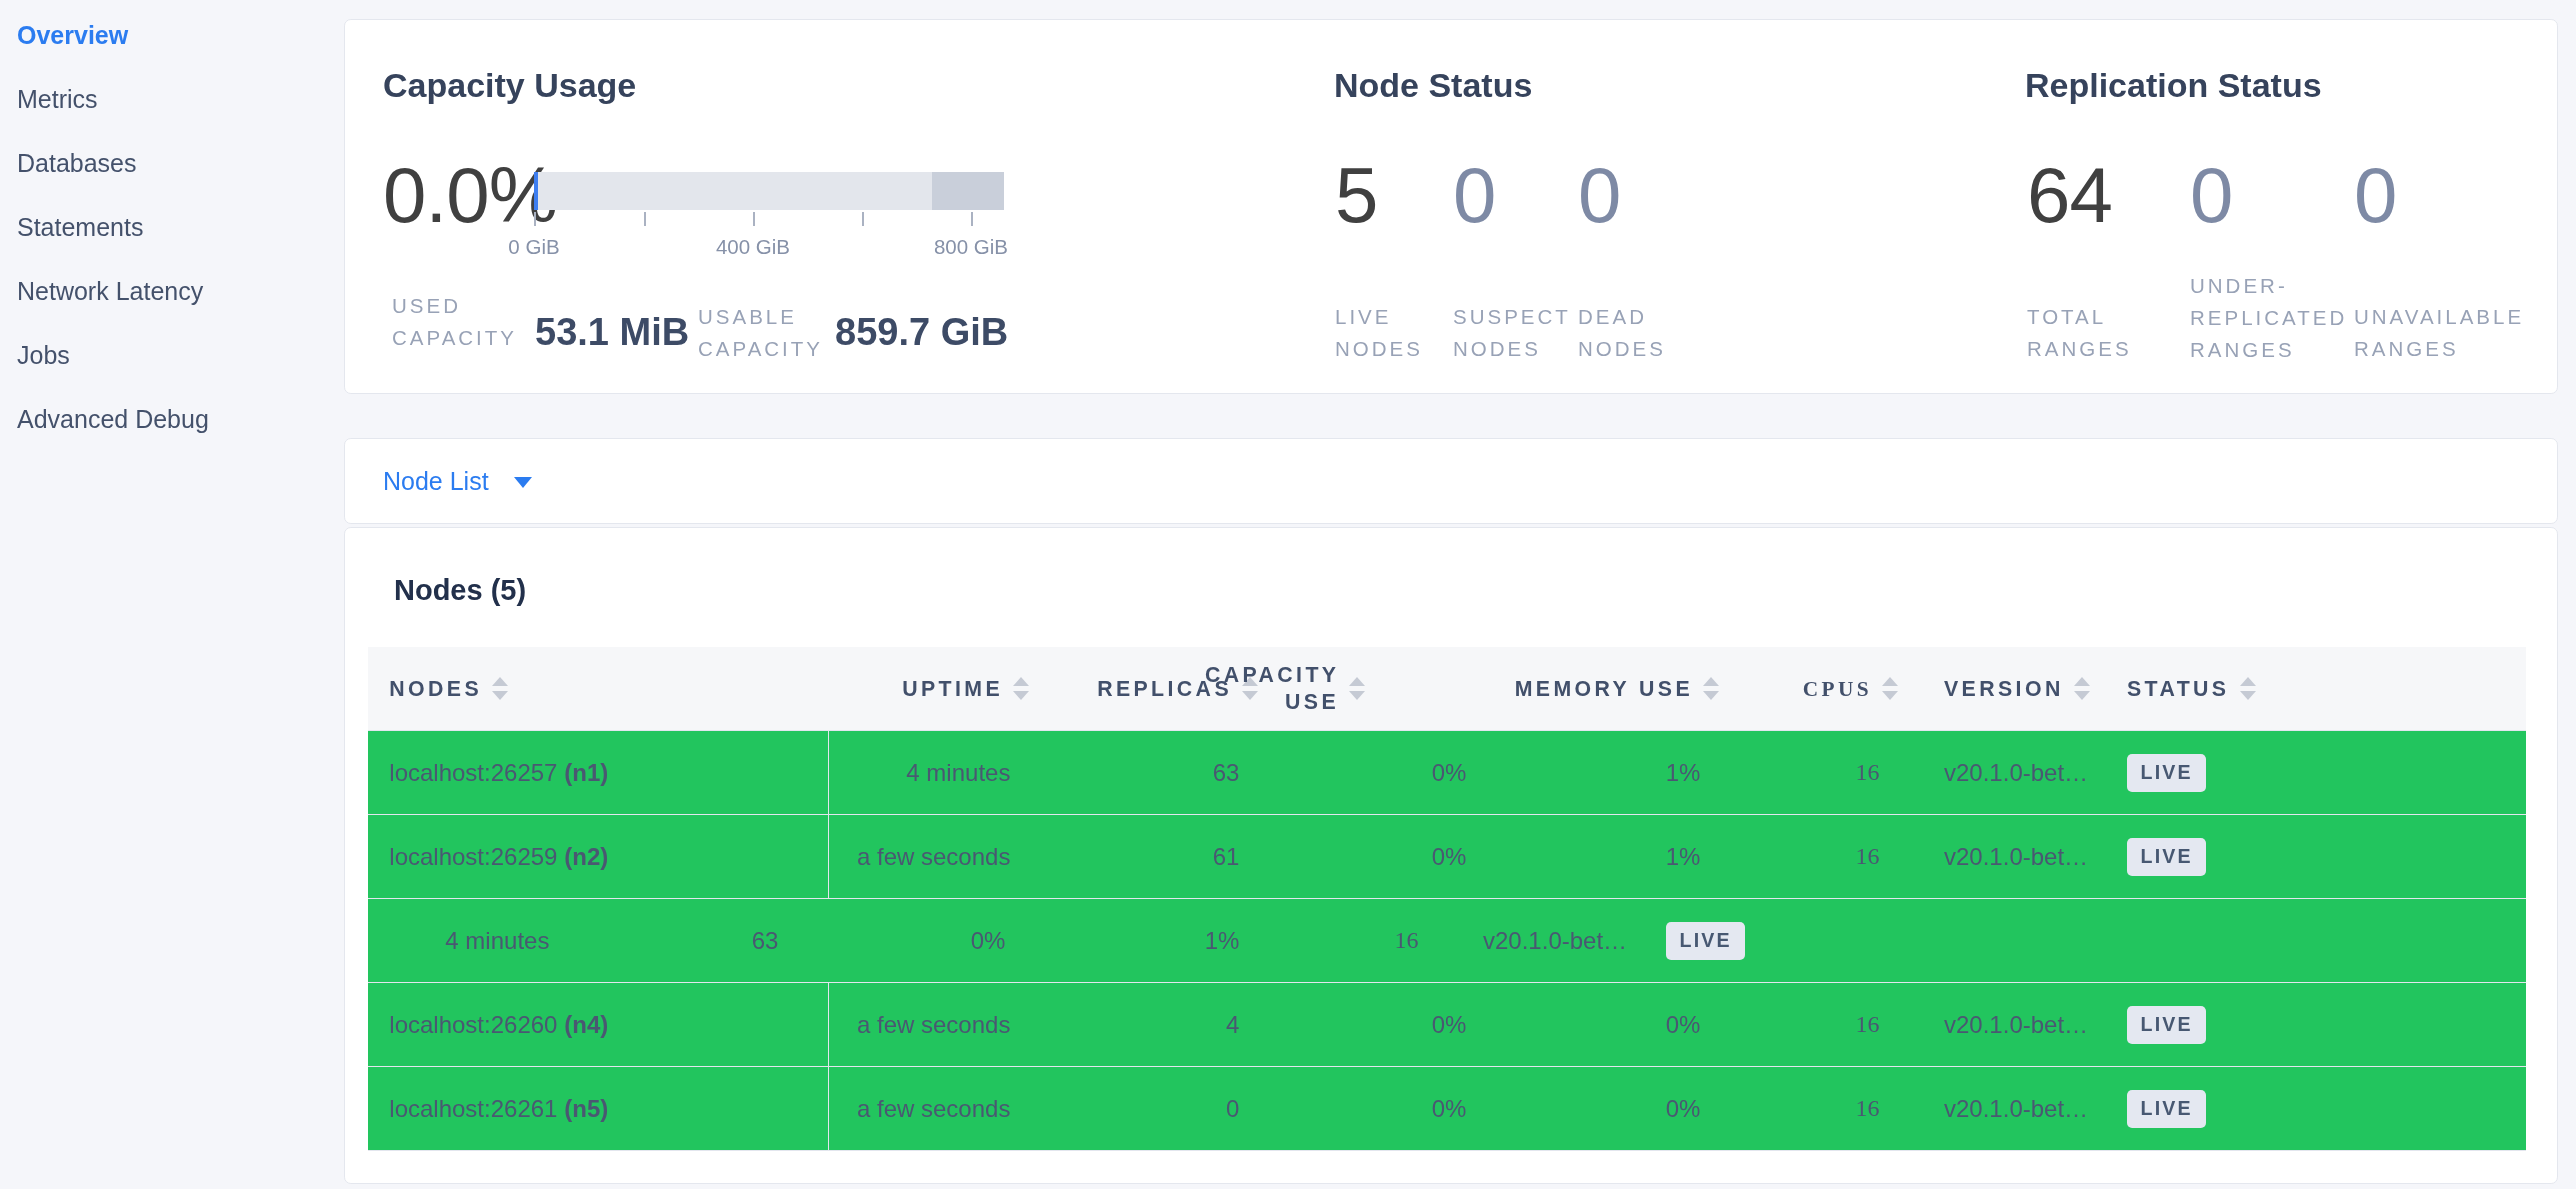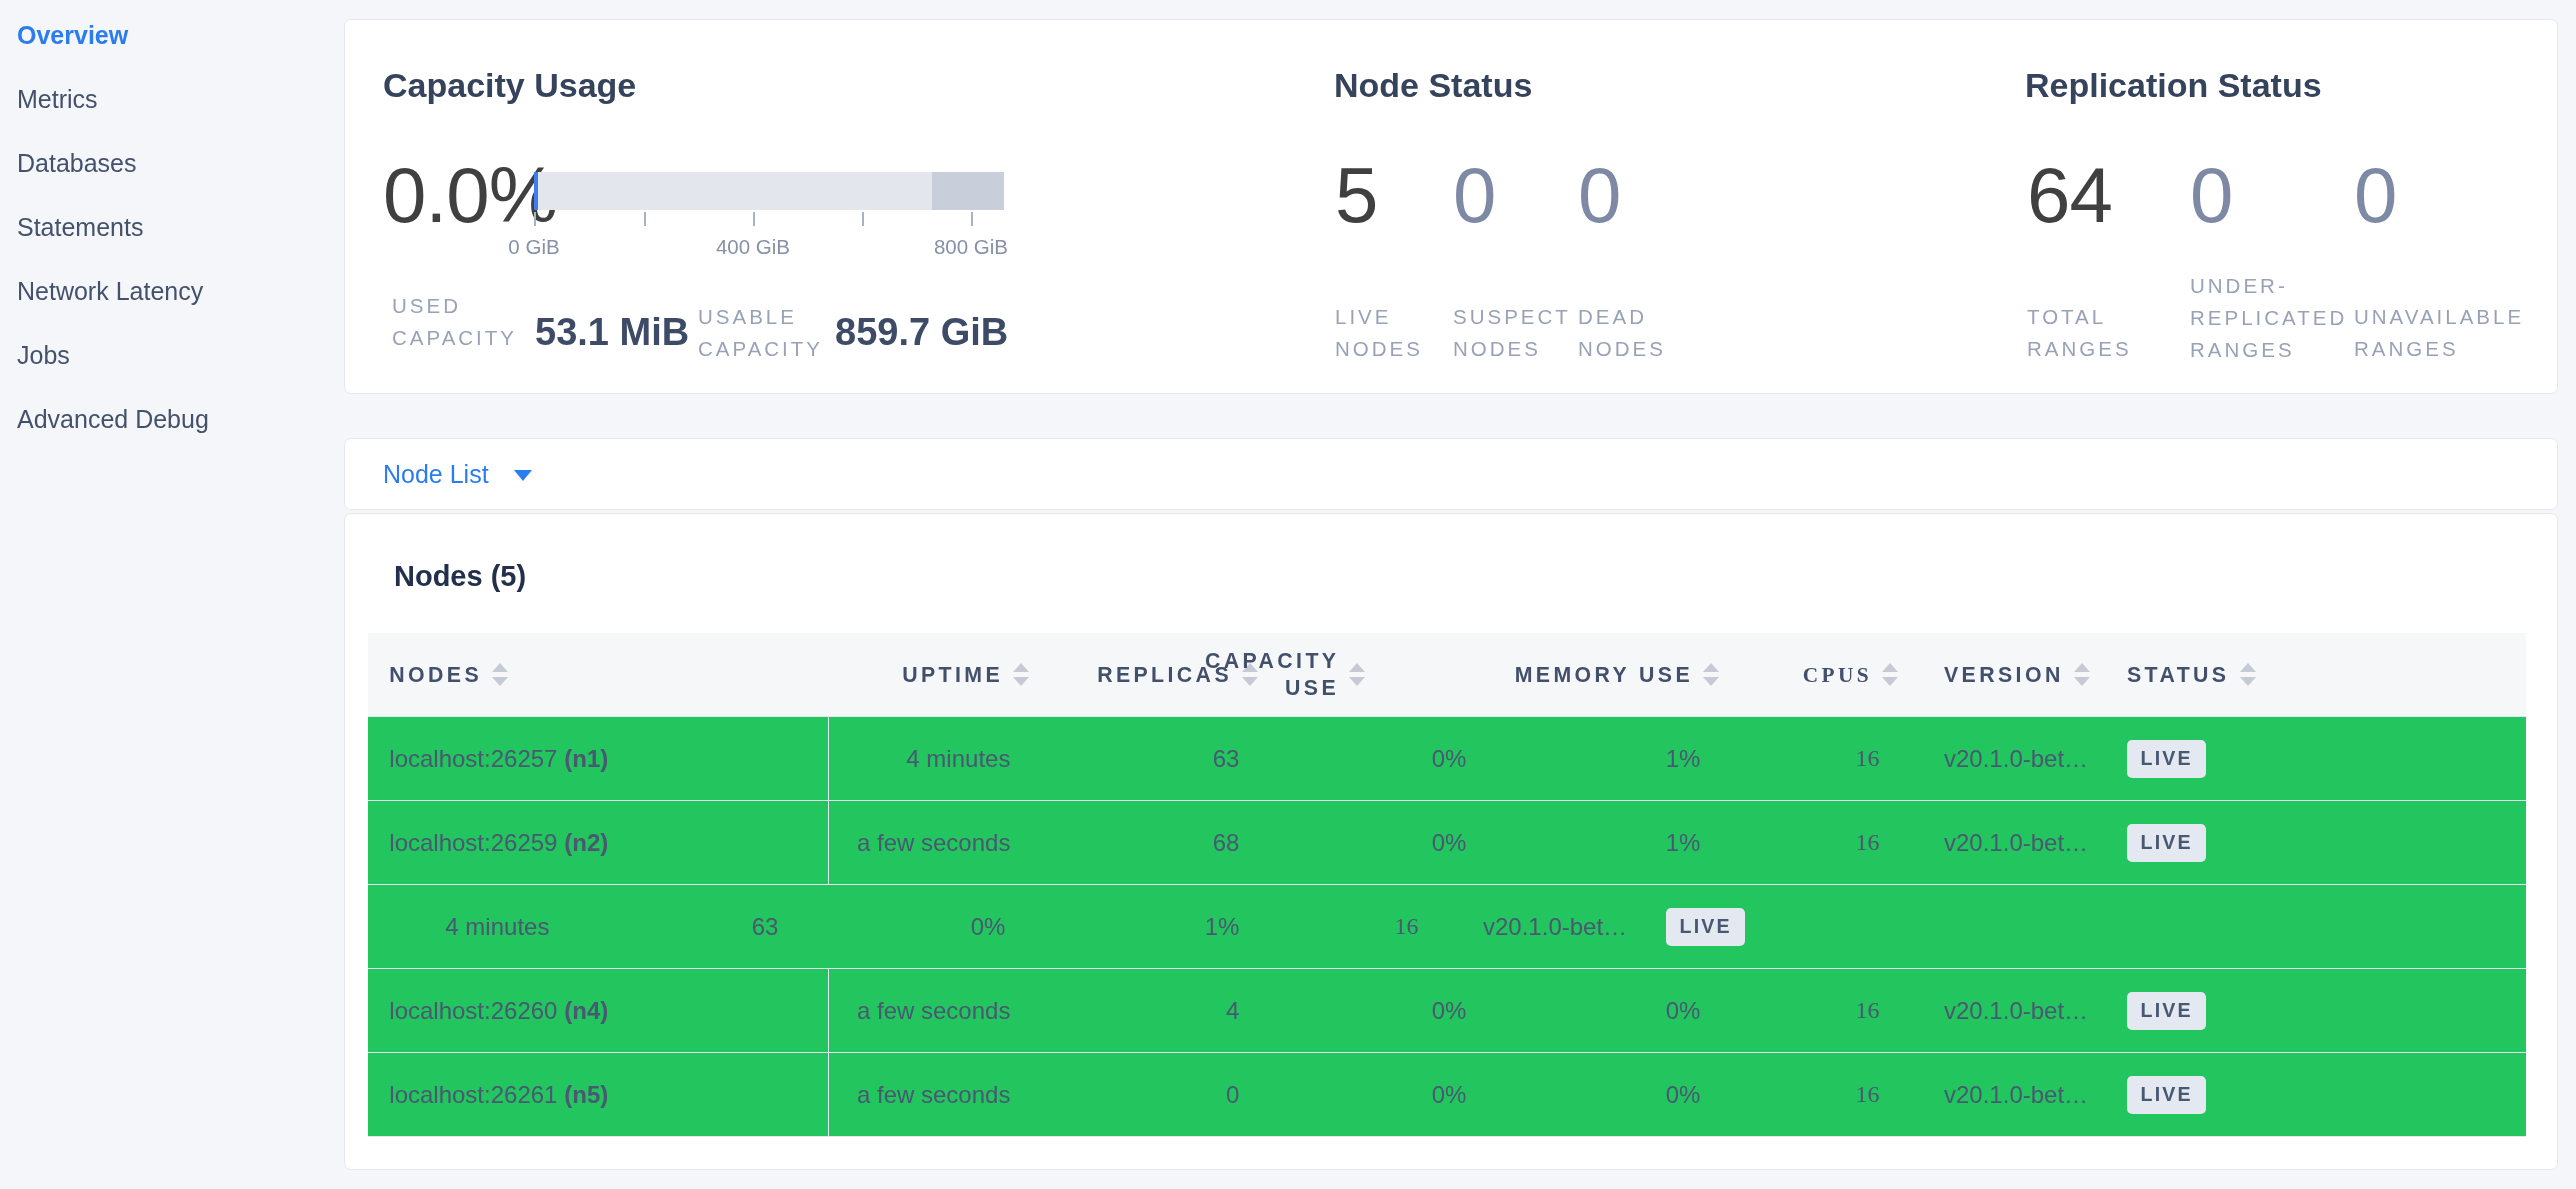--- a/index.html
+++ b/index.html
@@ -26,21 +26,21 @@
     line-height:32px;text-transform:uppercase;}
   .stat-value{position:absolute;font-size:38px;font-weight:700;color:#3d4b66;line-height:1;}
   
   .gauge-bar{position:absolute;left:189px;top:152px;width:470px;height:38px;display:flex;background:#e3e6ec;}
   .gauge-used{width:4.3px;height:100%;background:#3e7ef0;}
   .gauge-light{width:394px;height:100%;background:#e3e6ec;}
   .gauge-dark{flex:1;height:100%;background:#c9cfda;}
   .tick{position:absolute;top:192px;width:1.7px;height:13.6px;background:#aab2c2;}
   .tick-label{position:absolute;top:215px;font-size:20.5px;color:#8691a8;transform:translateX(-50%);white-space:nowrap;}
   
-  .selector{height:72px;display:flex;align-items:center;padding-left:38px;margin-bottom:3.4px;}
+  .selector{height:86px;display:flex;align-items:center;padding-left:38px;margin-bottom:3.4px;}
   .selector-link{font-size:25px;color:#2b7cf0;display:flex;align-items:center;cursor:pointer;}
   .caret{width:0;height:0;border-left:9.4px solid transparent;border-right:9.4px solid transparent;
     border-top:11px solid #2b7cf0;margin-left:25.6px;margin-top:2.6px;}
   
   .nodes-card{height:657px;position:relative;}
   .nodes-heading{position:absolute;left:49px;top:48px;font-size:29px;font-weight:700;color:#22304b;line-height:1;}
   .table{position:absolute;left:23px;top:119px;width:2158px;}
   .thead{display:flex;height:84px;background:#f6f7f9;align-items:center;
     border-bottom:0.9px solid #e3e6ee;box-sizing:border-box;}
   .th{display:flex;align-items:center;font-size:21.3px;font-weight:700;letter-spacing:3.4px;
@@ -211,21 +211,21 @@
             <span class="badge">LIVE</span>
           </div>
       </div>
 
       <div class="tr">
         <div class="td c-nodes">
             <span>localhost:26259</span>
             <span class="node-id">(n2)</span>
           </div>
         <div class="td right c-uptime">a few seconds</div>
-        <div class="td right c-replicas">68</div>
+        <div class="td right c-replicas">61</div>
         <div class="td right c-capacity">0%</div>
         <div class="td right c-memory">1%</div>
         <div class="td right c-cpus">16</div>
         <div class="td c-version">v20.1.0-bet…</div>
         <div class="td c-status">
             <span class="badge">LIVE</span>
           </div>
       </div>
 
       <div class="tr">

